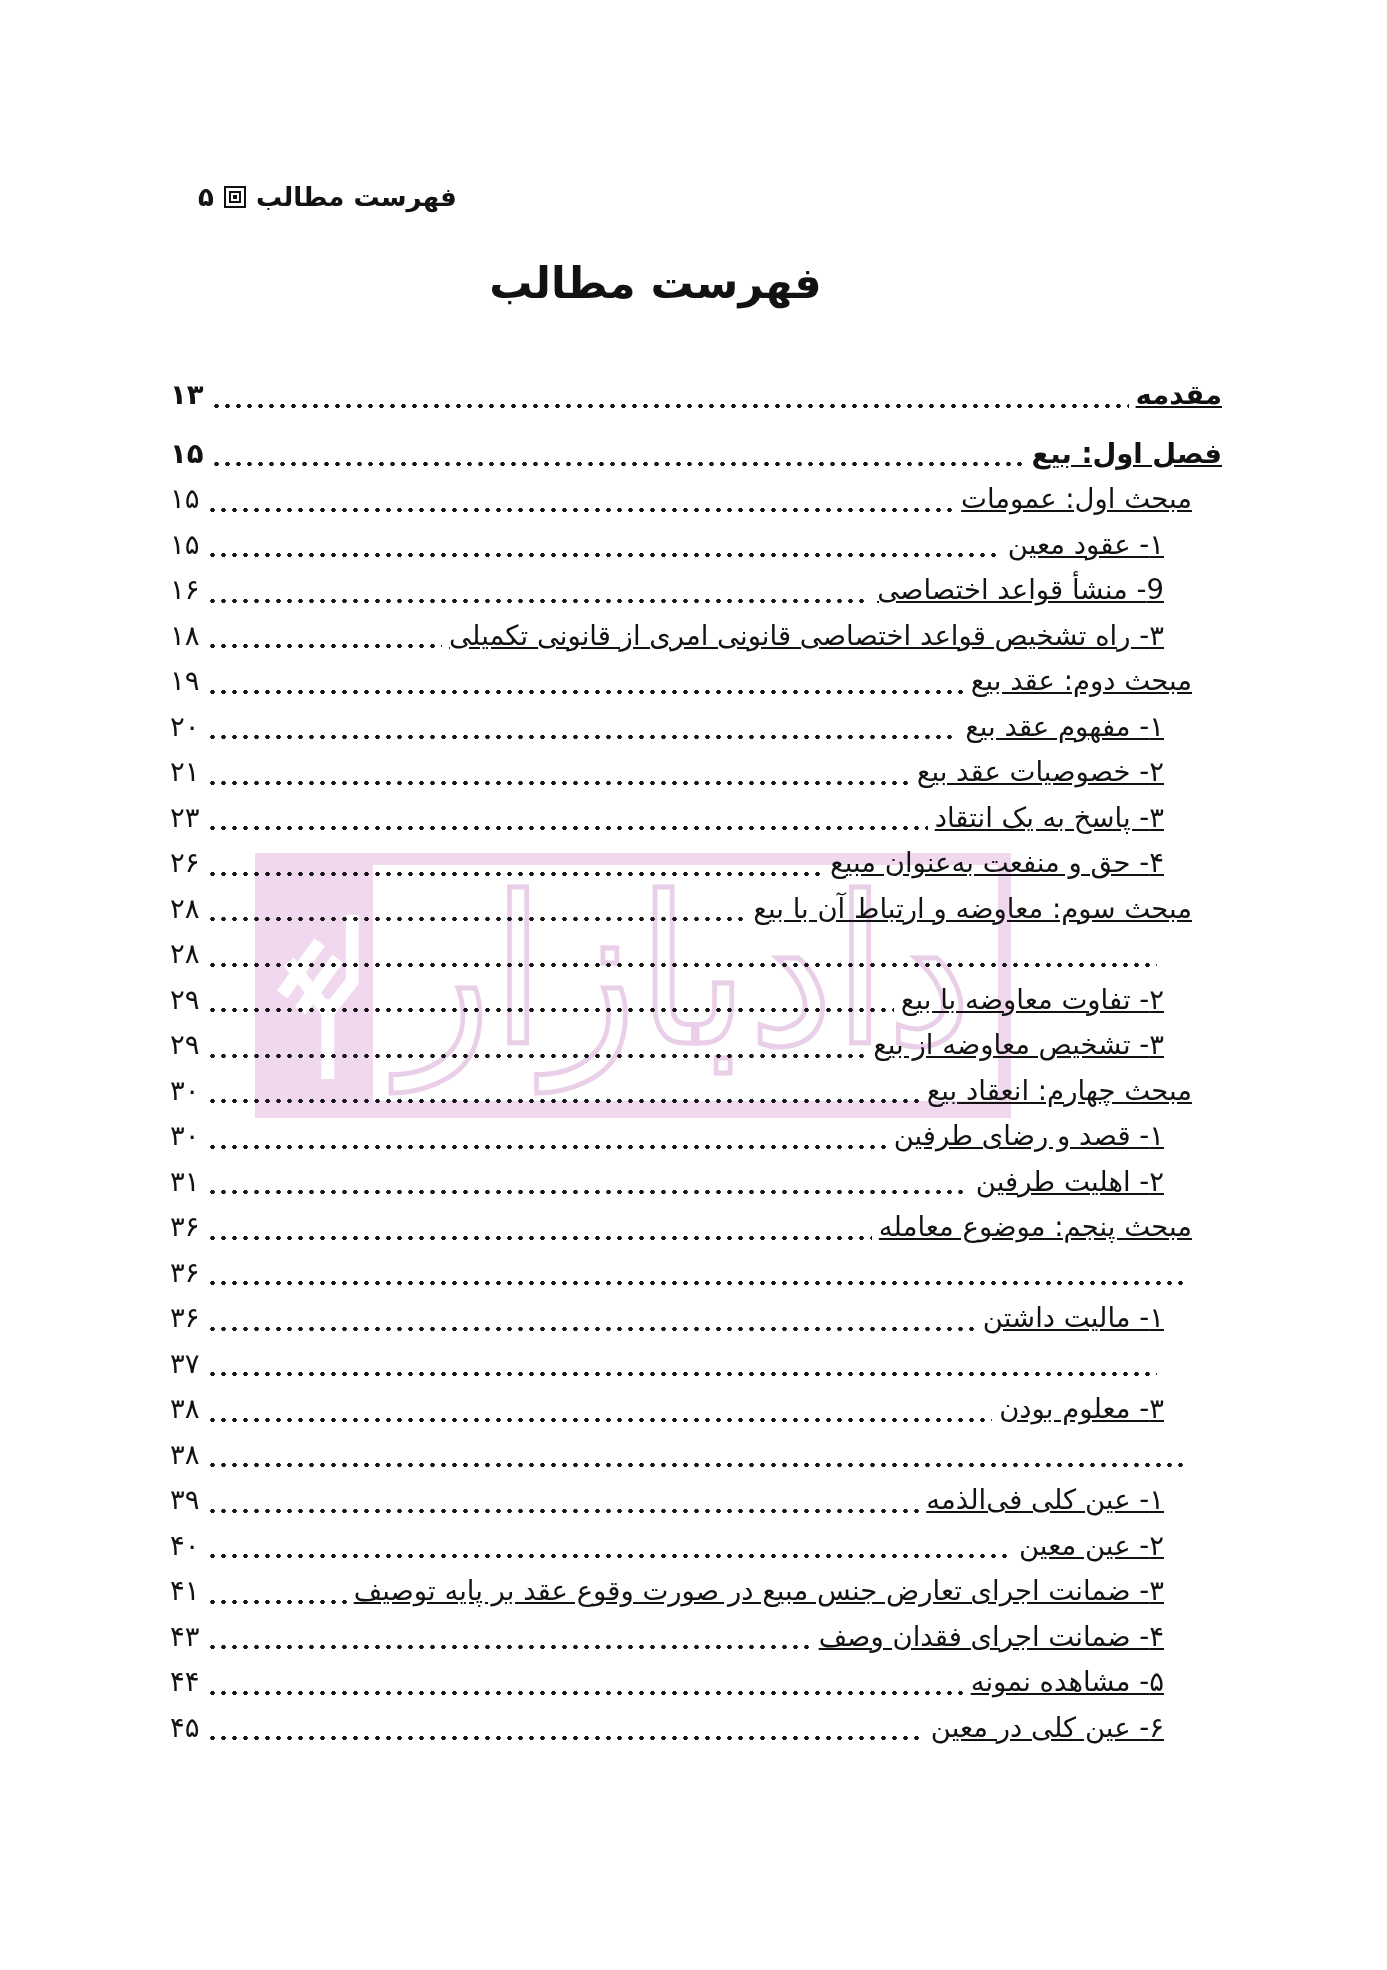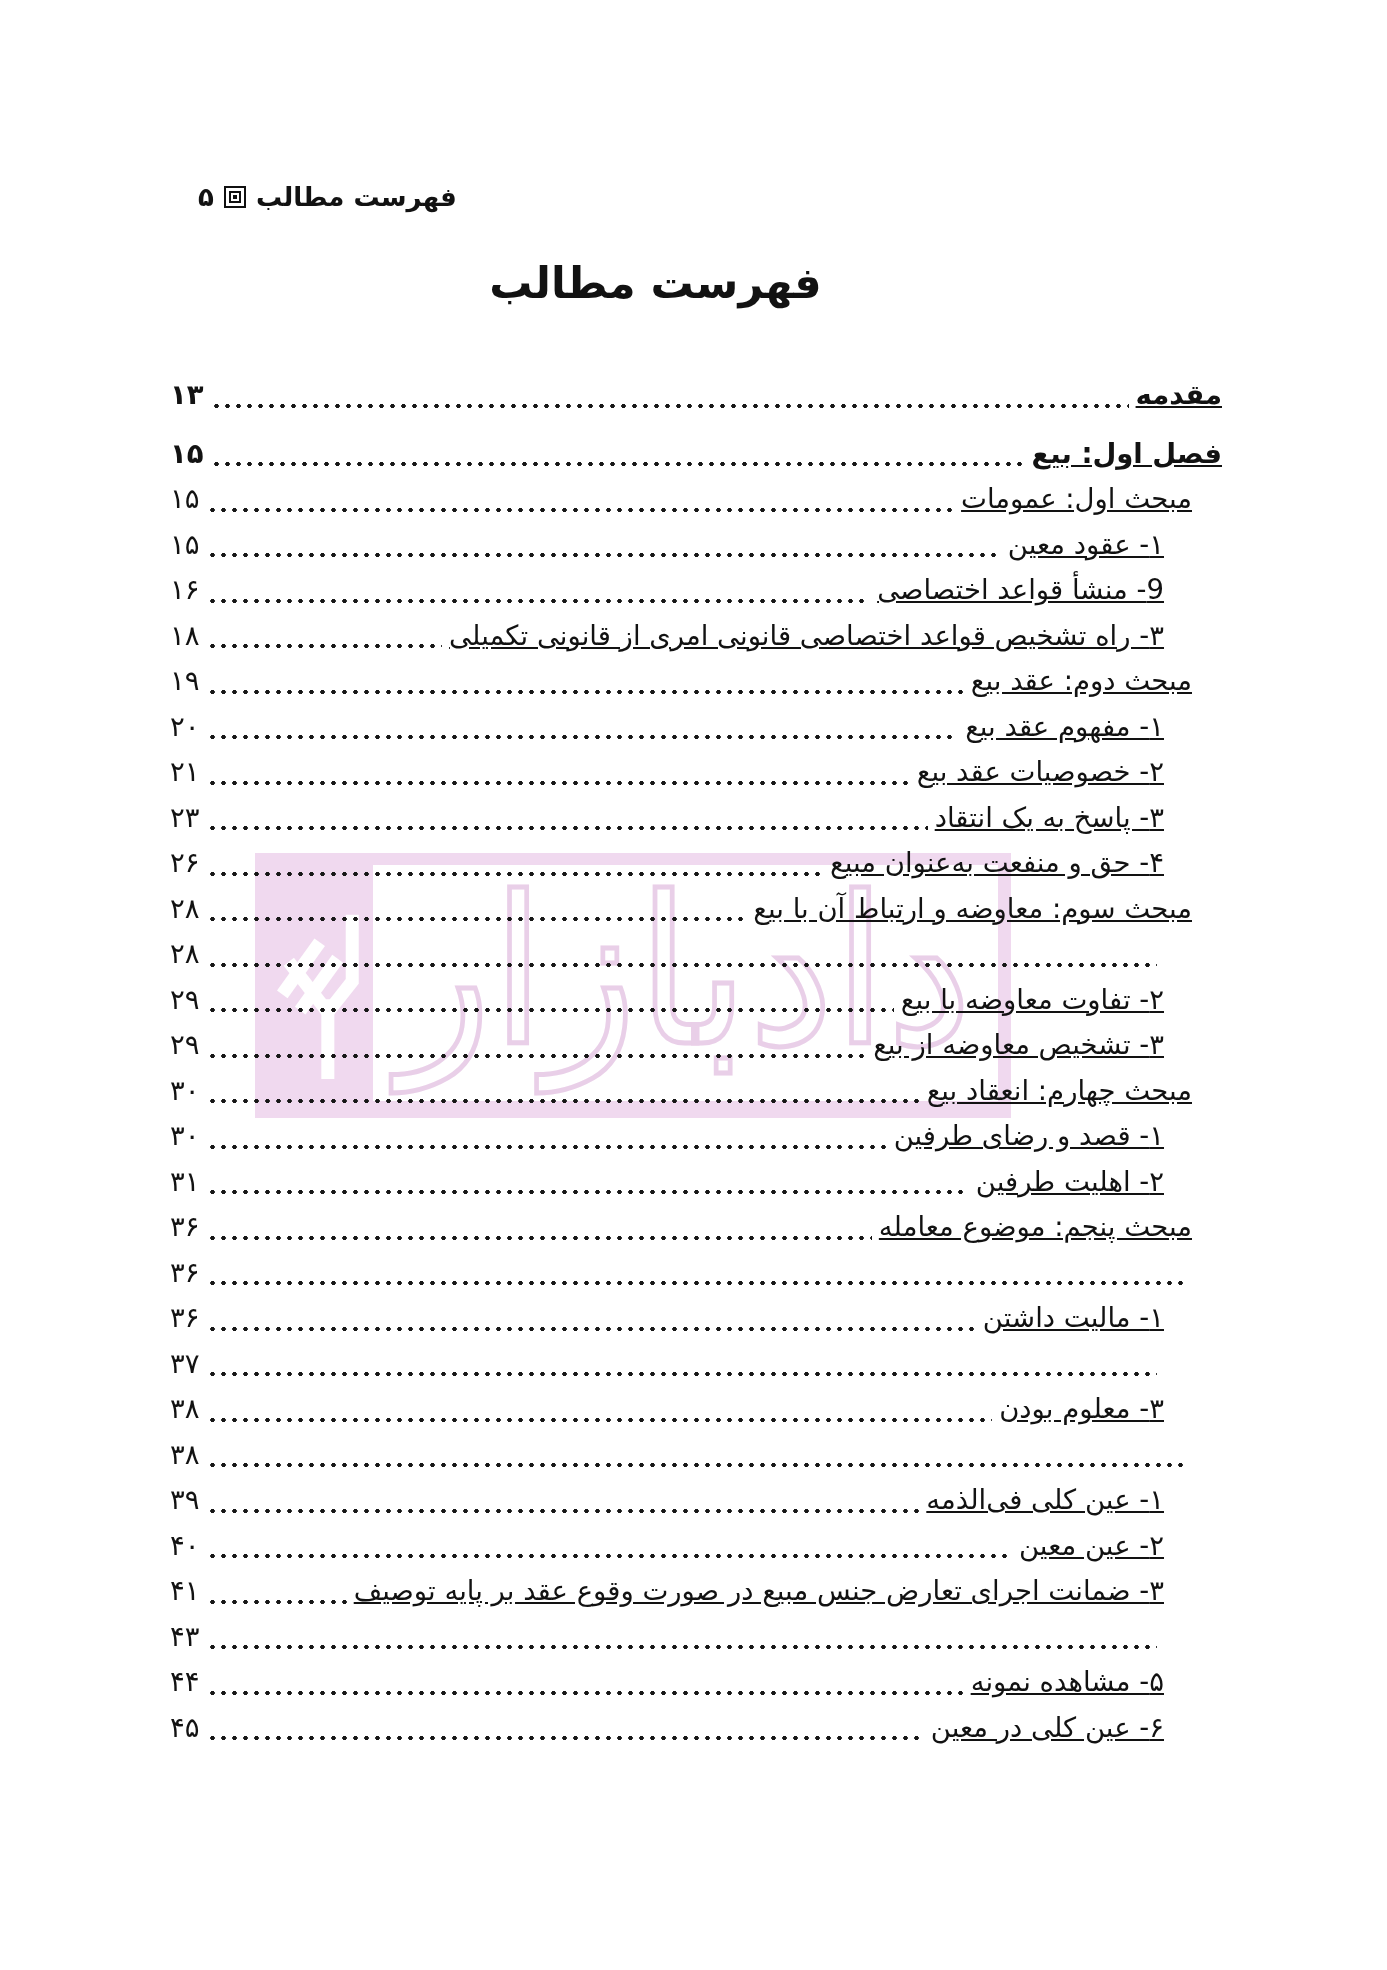--- a/index.html
+++ b/index.html
@@ -220,20 +220,21 @@
       <span class="t">۲- عین معین</span>
       <span class="dots"></span>
       <span class="num">۴۰</span>
     </div>
     <div class="row lvl2">
       <span class="t">۳- ضمانت اجرای تعارض جنس مبیع در صورت وقوع عقد بر پایه توصیف</span>
       <span class="dots"></span>
       <span class="num">۴۱</span>
     </div>
     <div class="row lvl2">
+      <span class="t">۴- ضمانت اجرای فقدان وصف</span>
       <span class="dots"></span>
       <span class="num">۴۳</span>
     </div>
     <div class="row lvl2">
       <span class="t">۵- مشاهده نمونه</span>
       <span class="dots"></span>
       <span class="num">۴۴</span>
     </div>
     <div class="row lvl2">
       <span class="t">۶- عین کلی در معین</span>

